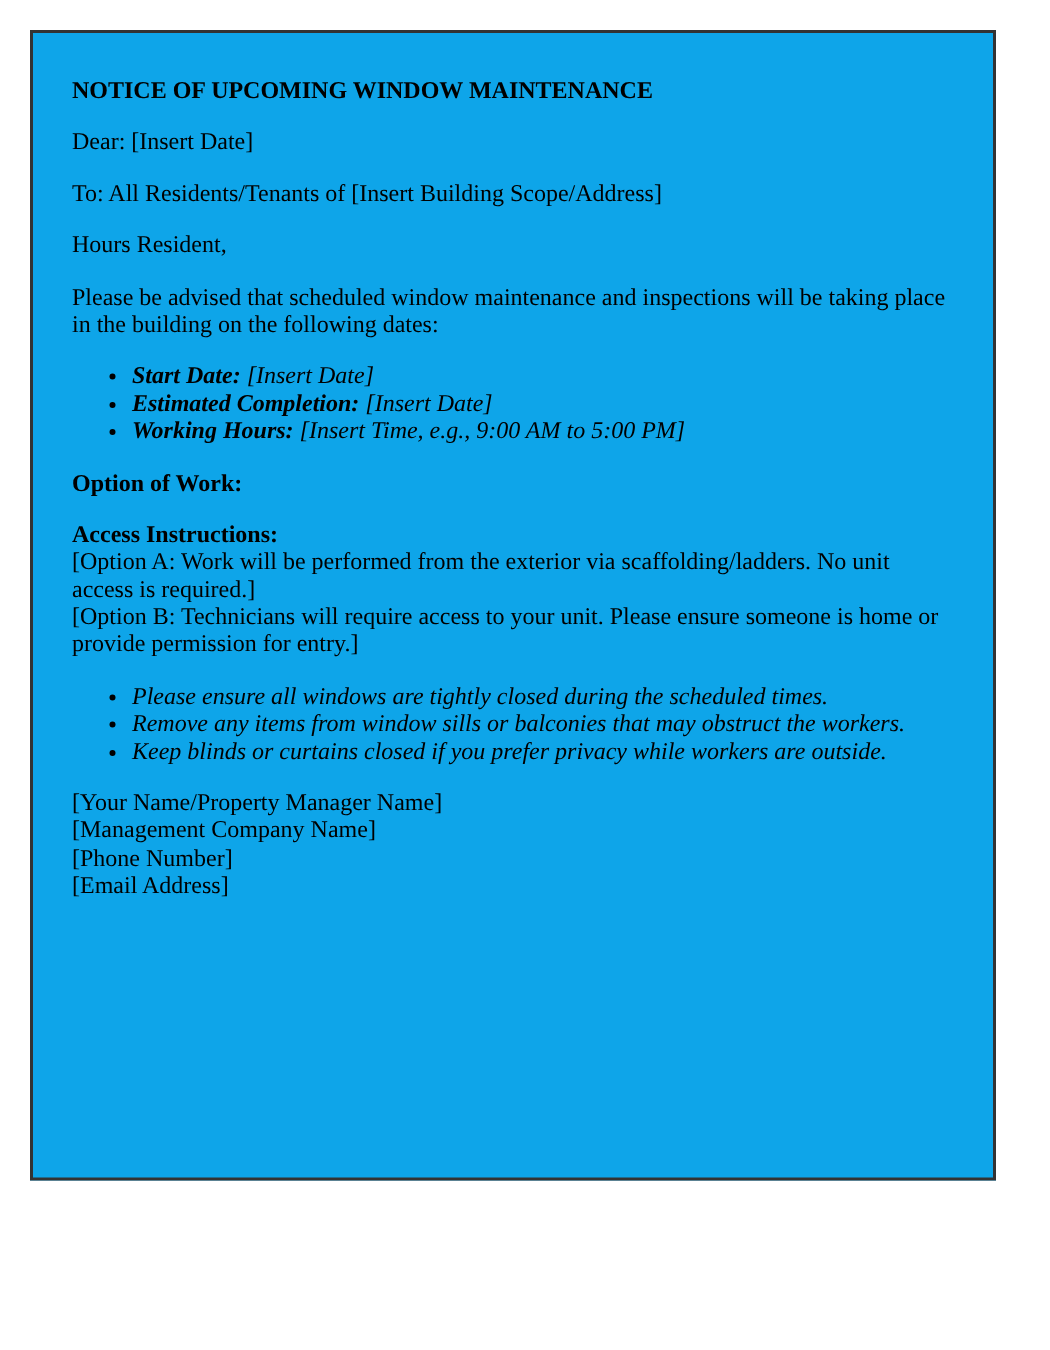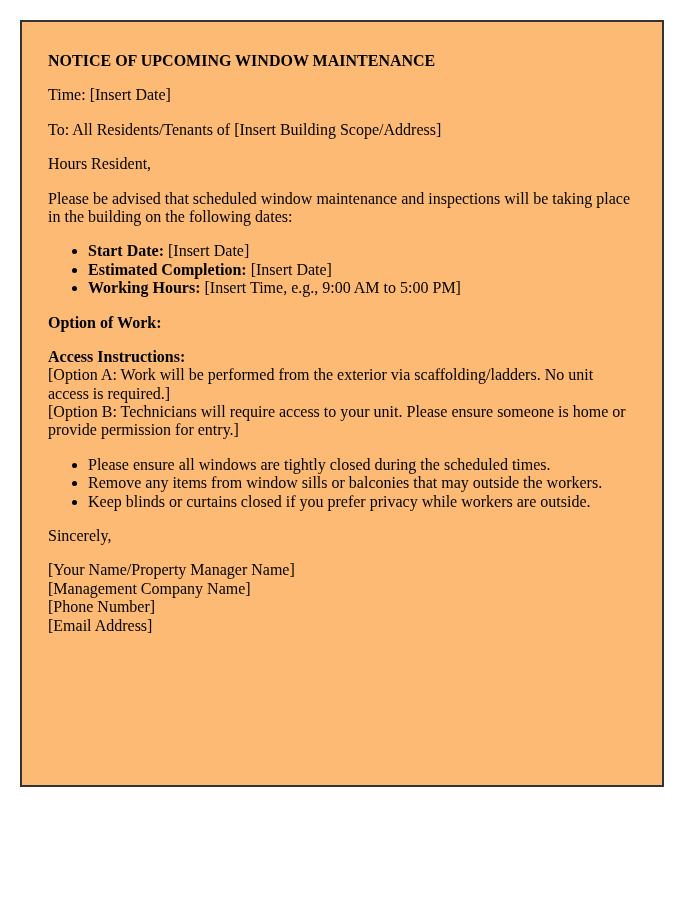--- a/index.html
+++ b/index.html
@@ -14,38 +14,38 @@
     color: #000000;
     position: relative;
   }
   .doc {
     position: absolute;
     left: 20px;
     top: 20px;
     width: 644px;
     height: 767px;
     border: 2px solid #333333;
-    background: #fdba74;
+    background: #0ea5e9;
     padding: 14px 28px 20px 26px;
     overflow: hidden;
   }
   p { margin: 16px 0; }
   .title { font-weight: bold; }
-  ul { margin: 16px 0; padding-left: 40px; }
+  ul { margin: 16px 0; padding-left: 40px; font-style: italic; }
   li { margin: 0; }
   .sig-line { display: block; }
 </style>
 </head>
 <body>
 
 <div class="doc">
 
   <p class="title">NOTICE OF UPCOMING WINDOW MAINTENANCE</p>
 
-  <p>Time: [Insert Date]</p>
+  <p>Dear: [Insert Date]</p>
 
   <p>To: All Residents/Tenants of [Insert Building Scope/Address]</p>
 
   <p>Hours Resident,</p>
 
   <p>Please be advised that scheduled window maintenance and inspections will be taking place in the building on the following dates:</p>
 
   <ul>
     <li><strong>Start Date:</strong> <span>[Insert Date]</span></li>
     <li><strong>Estimated Completion:</strong> <span>[Insert Date]</span></li>
@@ -58,26 +58,25 @@
 
   <p>
     <strong>Access Instructions:</strong><br>
     <span>[Option A: Work will be performed from the exterior via scaffolding/ladders. No unit access is required.]</span><br>
     <span>[Option B: Technicians will require access to your unit. Please ensure someone is home or provide permission for entry.]</span>
   </p>
 
 
   <ul>
     <li>Please ensure all windows are tightly closed during the scheduled times.</li>
-    <li>Remove any items from window sills or balconies that may outside the workers.</li>
+    <li>Remove any items from window sills or balconies that may obstruct the workers.</li>
     <li>Keep blinds or curtains closed if you prefer privacy while workers are outside.</li>
   </ul>
 
 
-  <p>Sincerely,</p>
 
   <p>
     <span class="sig-line">[Your Name/Property Manager Name]</span>
     <span class="sig-line">[Management Company Name]</span>
     <span class="sig-line">[Phone Number]</span>
     <span class="sig-line">[Email Address]</span>
   </p>
 
 </div>
 

